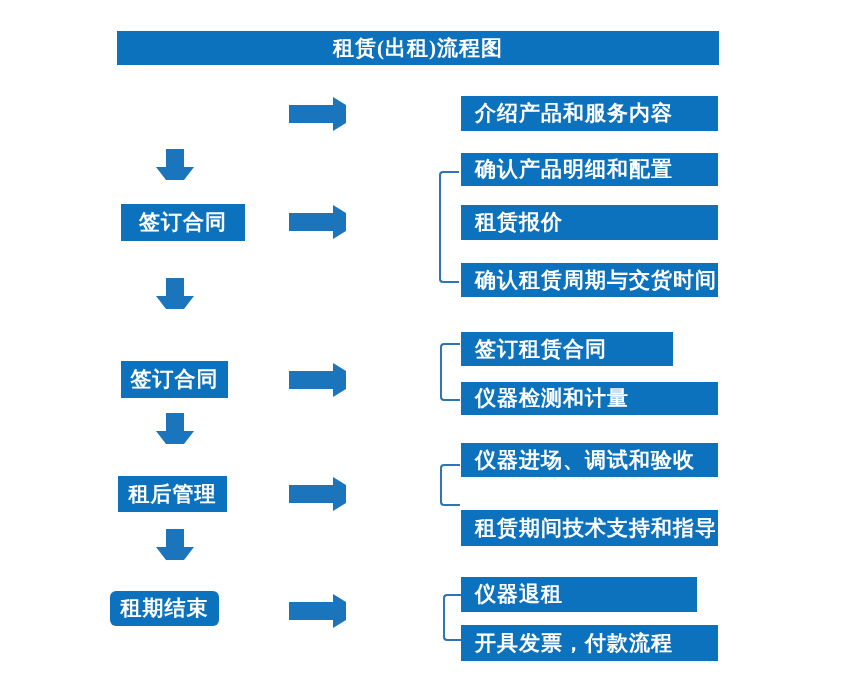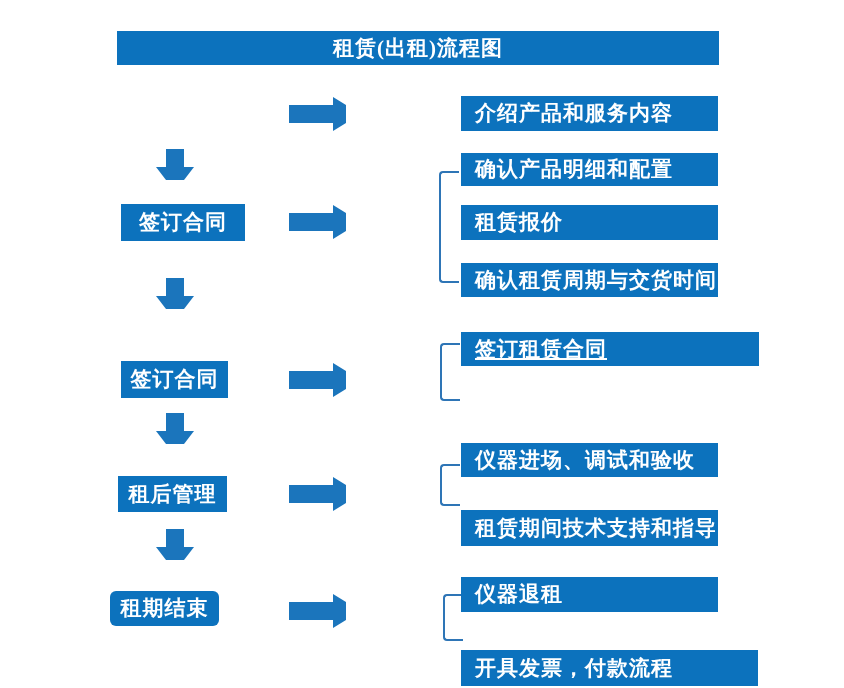--- a/index.html
+++ b/index.html
@@ -144,21 +144,22 @@
   <div class="bracket" style="left:422px;top:325px;height:58px;"></div>
   <div class="bracket" style="left:422px;top:446px;height:42px;"></div>
   <div class="bracket" style="left:425px;top:576px;height:47px;"></div>
 
   <div class="box detail" style="left:443px;top:78px;width:257px;height:35px;">介绍产品和服务内容</div>
 
   <div class="box detail" style="left:443px;top:187px;width:257px;height:35px;">租赁报价</div>
   <div class="box detail" style="left:443px;top:135px;width:257px;height:33px;">确认产品明细和配置</div>
   <div class="box detail" style="left:443px;top:245px;width:257px;height:34px;">确认租赁周期与交货时间</div>
 
-  <div class="box detail" style="left:443px;top:314px;width:298px;height:34px;text-decoration:underline;">签订租赁合同</div>
+  <div class="box detail" style="left:443px;top:314px;width:212px;height:34px;">签订租赁合同</div>
+  <div class="box detail" style="left:443px;top:364px;width:257px;height:33px;">仪器检测和计量</div>
 
   <div class="box detail" style="left:443px;top:425px;width:257px;height:34px;text-align:center;">仪器进场、调试和验收</div>
   <div class="box detail" style="left:443px;top:492px;width:257px;height:36px;">租赁期间技术支持和指导</div>
 
-  <div class="box detail" style="left:443px;top:559px;width:257px;height:35px;">仪器退租</div>
-  <div class="box detail" style="left:443px;top:607px;width:297px;height:36px;margin-top:25px;">开具发票，付款流程</div>
+  <div class="box detail" style="left:443px;top:559px;width:236px;height:35px;">仪器退租</div>
+  <div class="box detail" style="left:443px;top:607px;width:257px;height:36px;">开具发票，付款流程</div>
 
 </div>
 
 </body></html>

